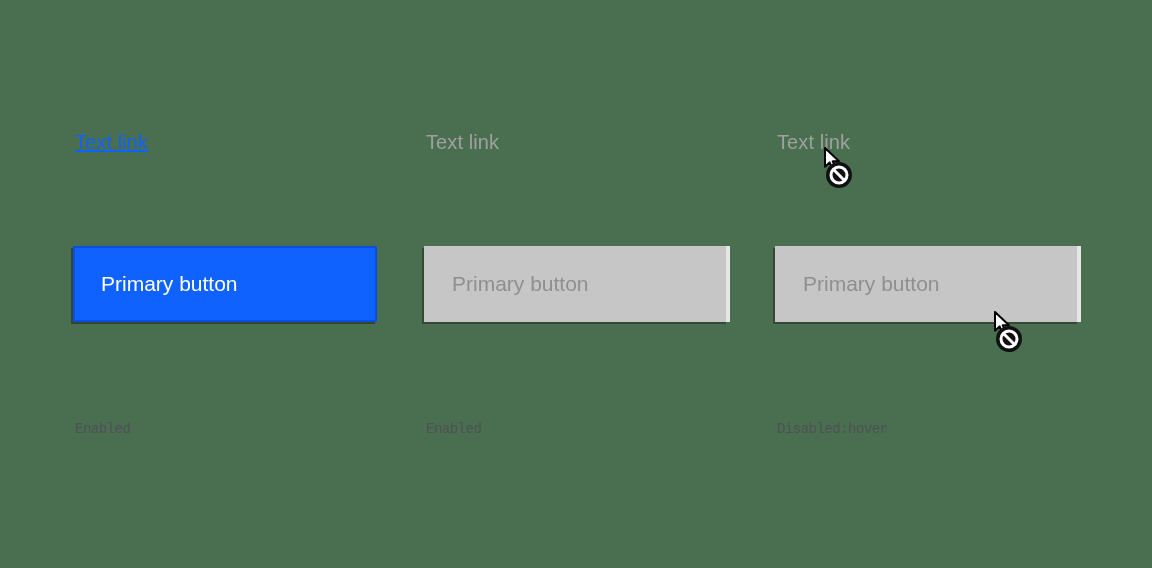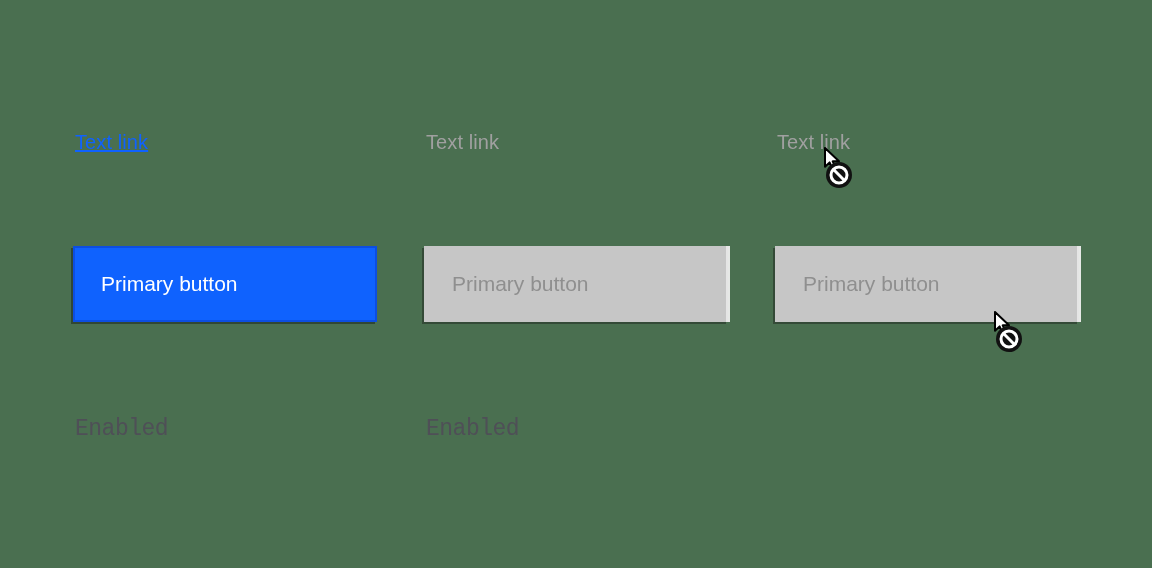--- a/index.html
+++ b/index.html
@@ -68,21 +68,21 @@
     box-shadow: -2px 2px 0 rgba(30, 38, 30, 0.5),
                 2px 0 0 rgba(238, 238, 238, 0.95),
                 inset -2px 0 0 rgba(255, 255, 255, 0.55);
   }
 
   .caption {
     position: absolute;
     top: 417px;
     left: 2px;
     font-family: "Liberation Mono", "DejaVu Sans Mono", monospace;
-    font-size: 23px;
+    font-size: 14px;
     line-height: 24px;
     font-weight: 400;
     letter-spacing: -0.5px;
     color: #4f4f57;
     white-space: nowrap;
   }
 
   .cursor {
     position: absolute;
     width: 36px;
@@ -105,20 +105,21 @@
 
   <div class="col col-2">
     <span class="link link--disabled">Text link</span>
     <button class="btn btn--disabled" disabled="">Primary button</button>
     <div class="caption">Enabled</div>
   </div>
 
   <div class="col col-3">
     <span class="link link--disabled">Text link</span>
     <button class="btn btn--disabled" disabled="">Primary button</button>
+    <div class="caption">Disabled:hover</div>
 
     <svg class="cursor cursor--link" viewBox="0 0 36 44">
       <polygon points="6,1 6,19.8 10.6,15.4 14,23 17,21.6 13.7,14.3 20,14.3" fill="#ffffff" stroke="#000000" stroke-width="2" stroke-linejoin="round"></polygon>
       <circle cx="20" cy="28" r="13" fill="#111111"></circle>
       <circle cx="20" cy="28" r="8" fill="none" stroke="#ffffff" stroke-width="3"></circle>
       <line x1="14.3" y1="22.3" x2="25.7" y2="33.7" stroke="#ffffff" stroke-width="3"></line>
     </svg>
 
     <svg class="cursor cursor--button" viewBox="0 0 36 44">
       <polygon points="6,1 6,19.8 10.6,15.4 14,23 17,21.6 13.7,14.3 20,14.3" fill="#ffffff" stroke="#000000" stroke-width="2" stroke-linejoin="round"></polygon>

